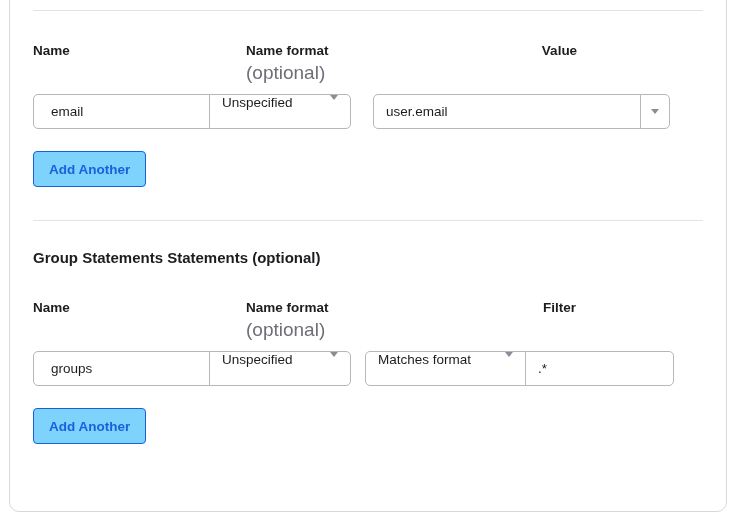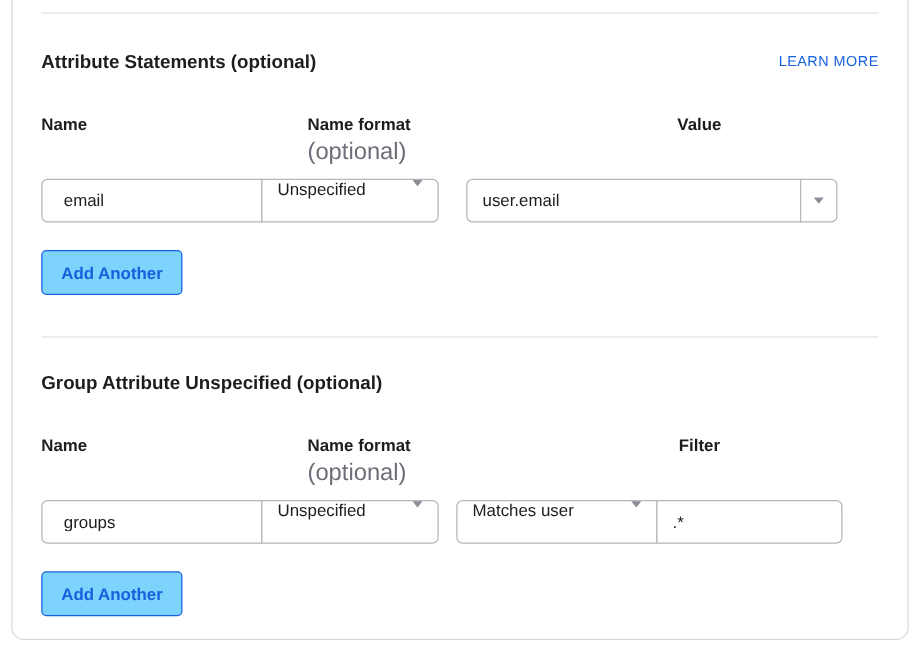--- a/index.html
+++ b/index.html
@@ -127,24 +127,20 @@
   }
 </style>
 </head>
 <body>
 
 <div class="card">
 
   <div class="divider"></div>
 
   
-  <div class="section-header">
-    <h2 class="section-title">Attribute Statements (optional)</h2>
-    <a class="learn-more">LEARN MORE</a>
-  </div>
 
   <div class="labels-row">
     <div class="label-cell c1">
       <span class="col-label">Name</span>
     </div>
     <div class="label-cell c2">
       <span class="col-label">Name format</span>
       <span class="opt-note">(optional)</span>
     </div>
     <div class="label-cell c3">
@@ -167,21 +163,21 @@
       </div>
     </div>
   </div>
 
   <button class="add-btn">Add Another</button>
 
   <div class="divider second"></div>
 
   
   <div class="section-header no-link">
-    <h2 class="section-title">Group Attribute Unspecified (optional)</h2>
+    <h2 class="section-title">Group Statements Statements (optional)</h2>
   </div>
 
   <div class="labels-row">
     <div class="label-cell c1">
       <span class="col-label">Name</span>
     </div>
     <div class="label-cell c2">
       <span class="col-label">Name format</span>
       <span class="opt-note">(optional)</span>
     </div>
@@ -193,21 +189,21 @@
   <div class="inputs-row">
     <div class="group">
       <input type="text" class="seg seg-input rad-l w-name" value="groups" style="">
       <div class="seg seg-select rad-r w-format">
         <span>Unspecified</span>
         <span class="chev"></span>
       </div>
     </div>
     <div class="group filter-group">
       <div class="seg seg-select rad-l w-filter-sel">
-        <span>Matches user</span>
+        <span>Matches format</span>
         <span class="chev"></span>
       </div>
       <input type="text" class="seg seg-input rad-r w-filter-val" value=".*" style="">
     </div>
   </div>
 
   <button class="add-btn">Add Another</button>
 
 </div>
 

